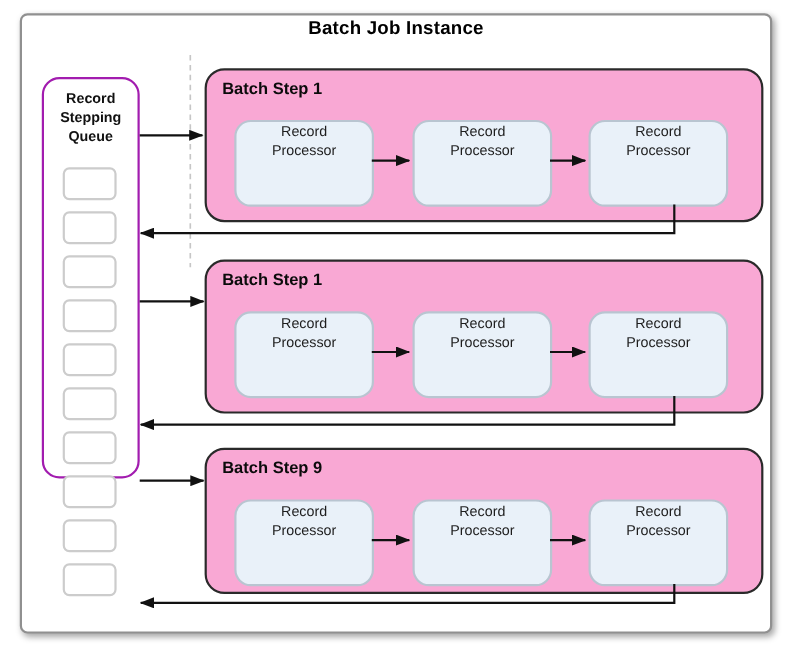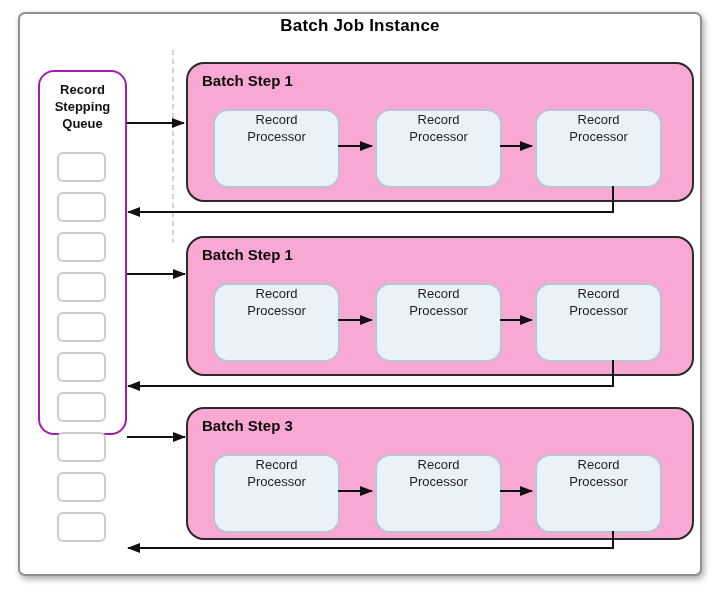--- a/index.html
+++ b/index.html
@@ -163,21 +163,21 @@
     </div>
     <div class="processor p-2">
       <span class="wrapbox">Record Processor</span>
     </div>
     <div class="processor p-3">
       <span class="wrapbox">Record Processor</span>
     </div>
   </div>
 
   <div class="step step-3">
-    <div class="step-label">Batch Step 3</div>
+    <div class="step-label">Batch Step 9</div>
     <div class="processor p-1">
       <span class="wrapbox">Record Processor</span>
     </div>
     <div class="processor p-2">
       <span class="wrapbox">Record Processor</span>
     </div>
     <div class="processor p-3">
       <span class="wrapbox">Record Processor</span>
     </div>
   </div>

